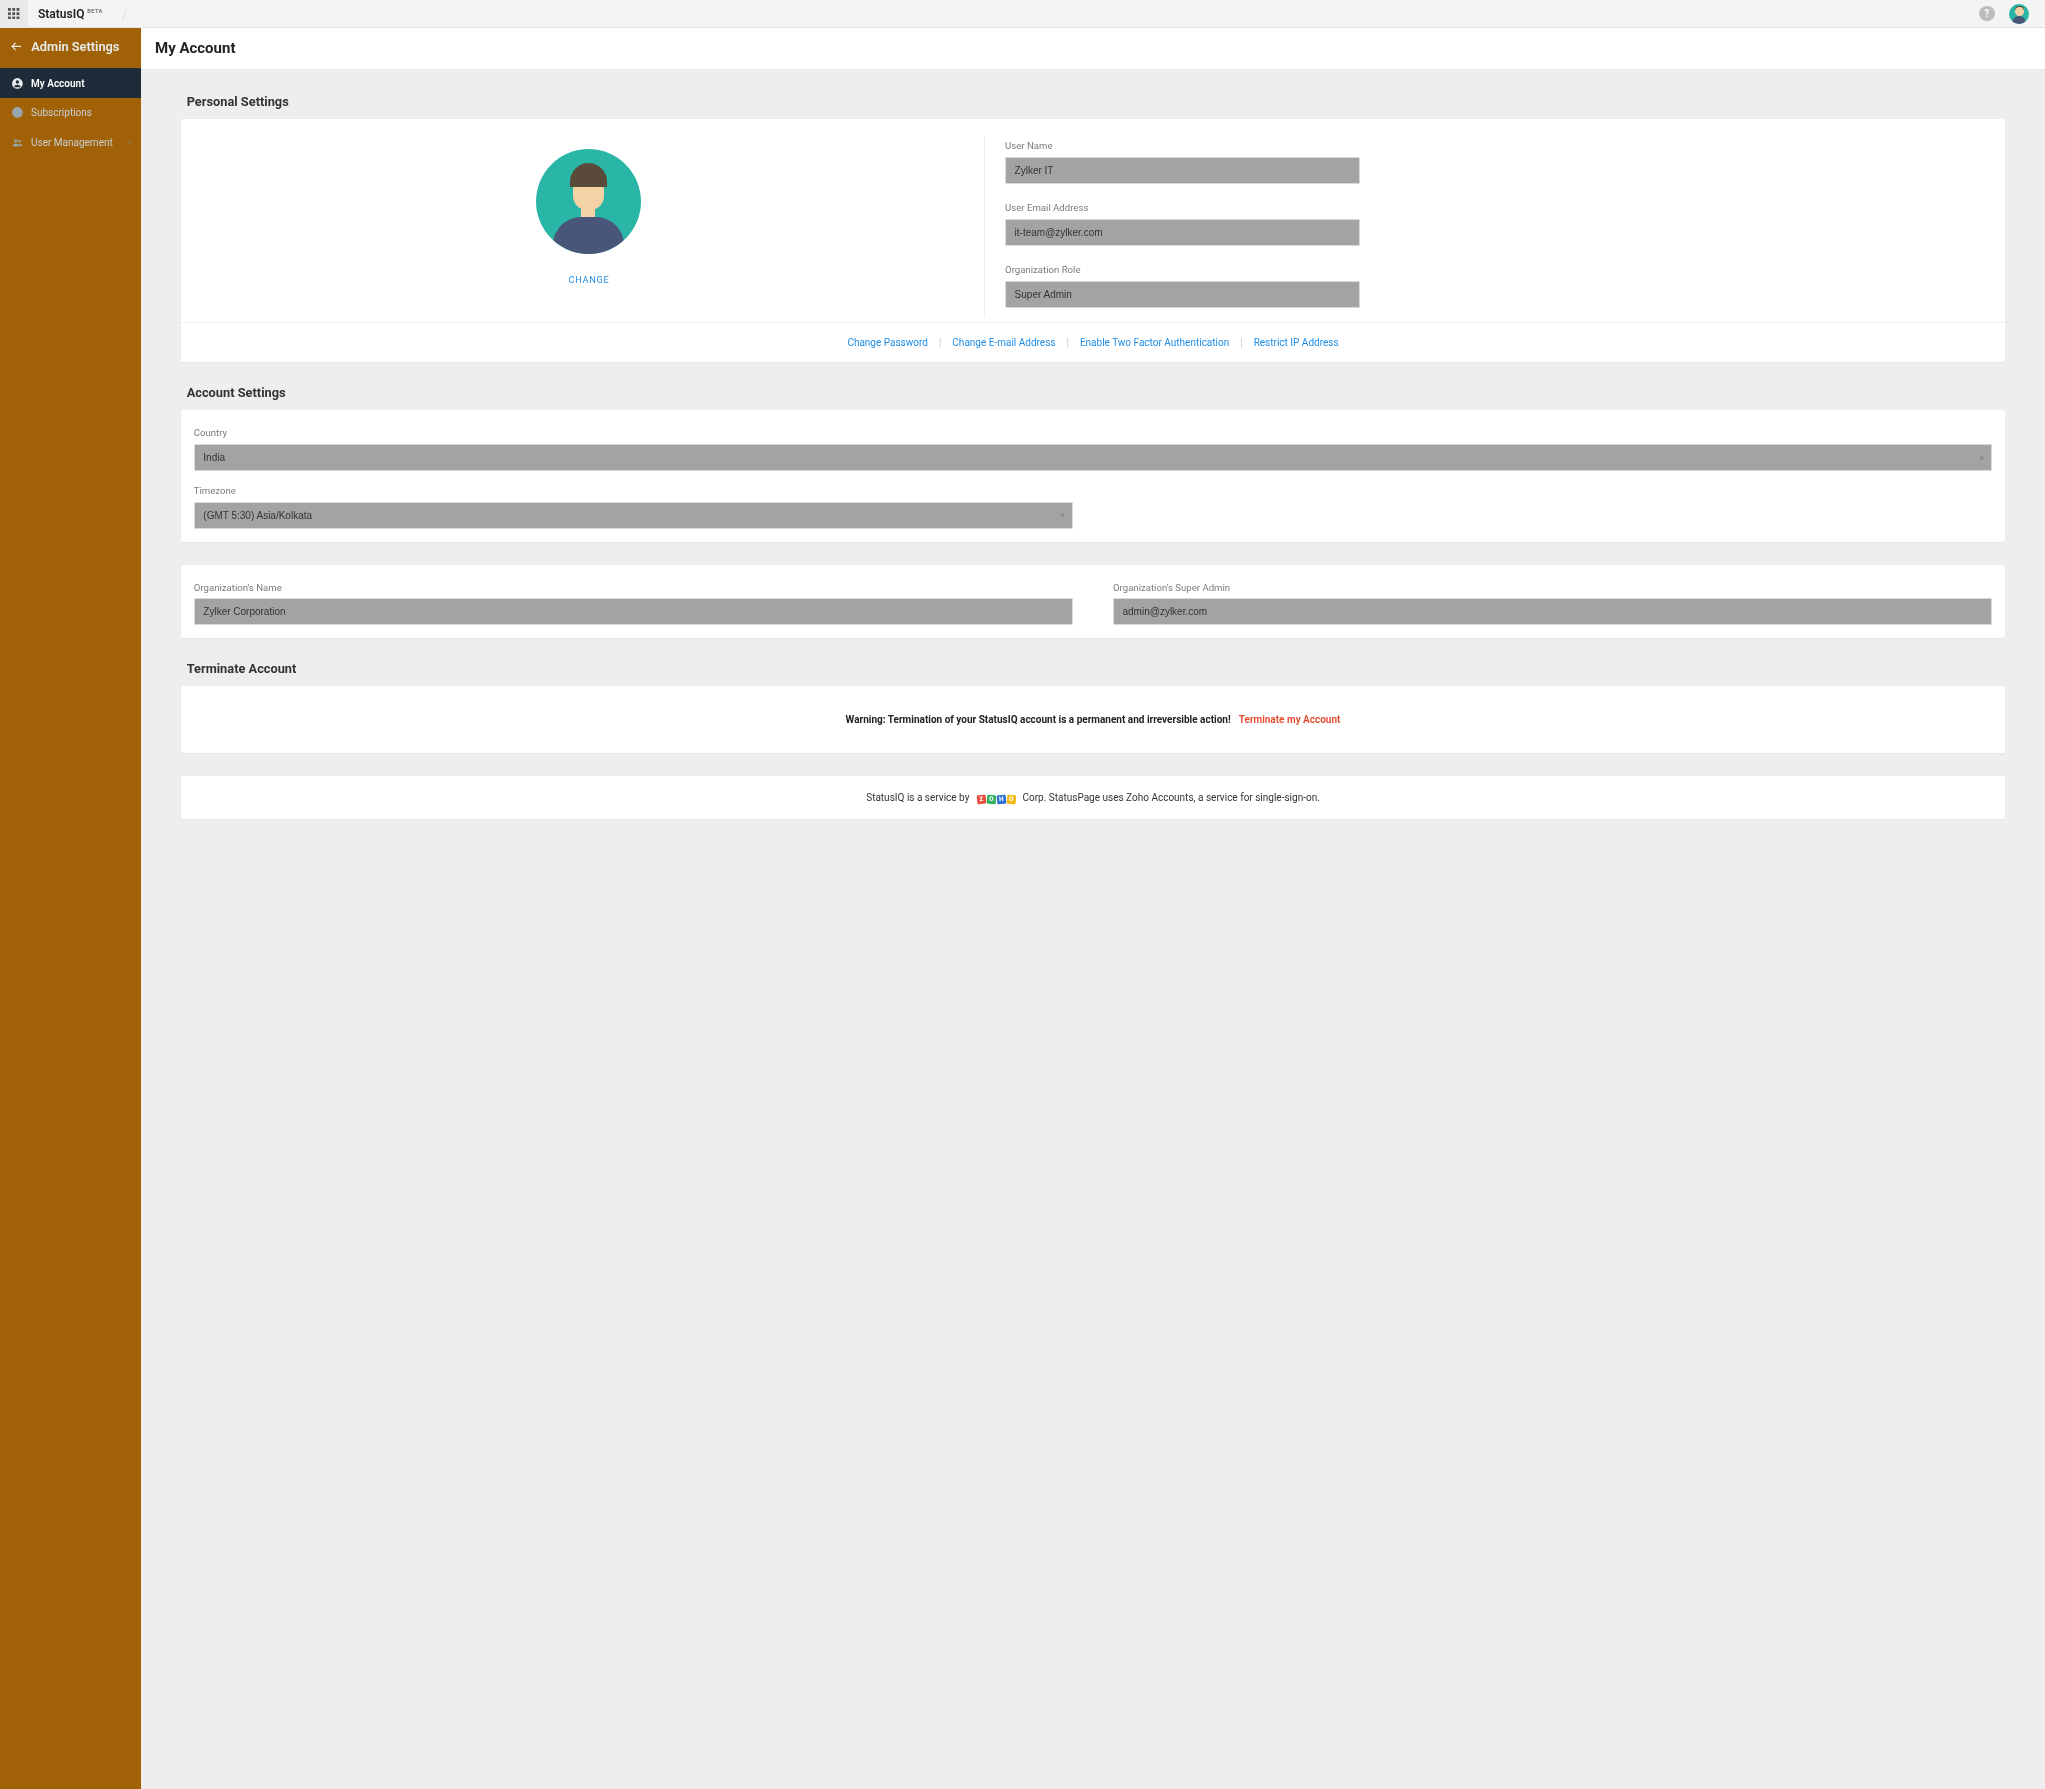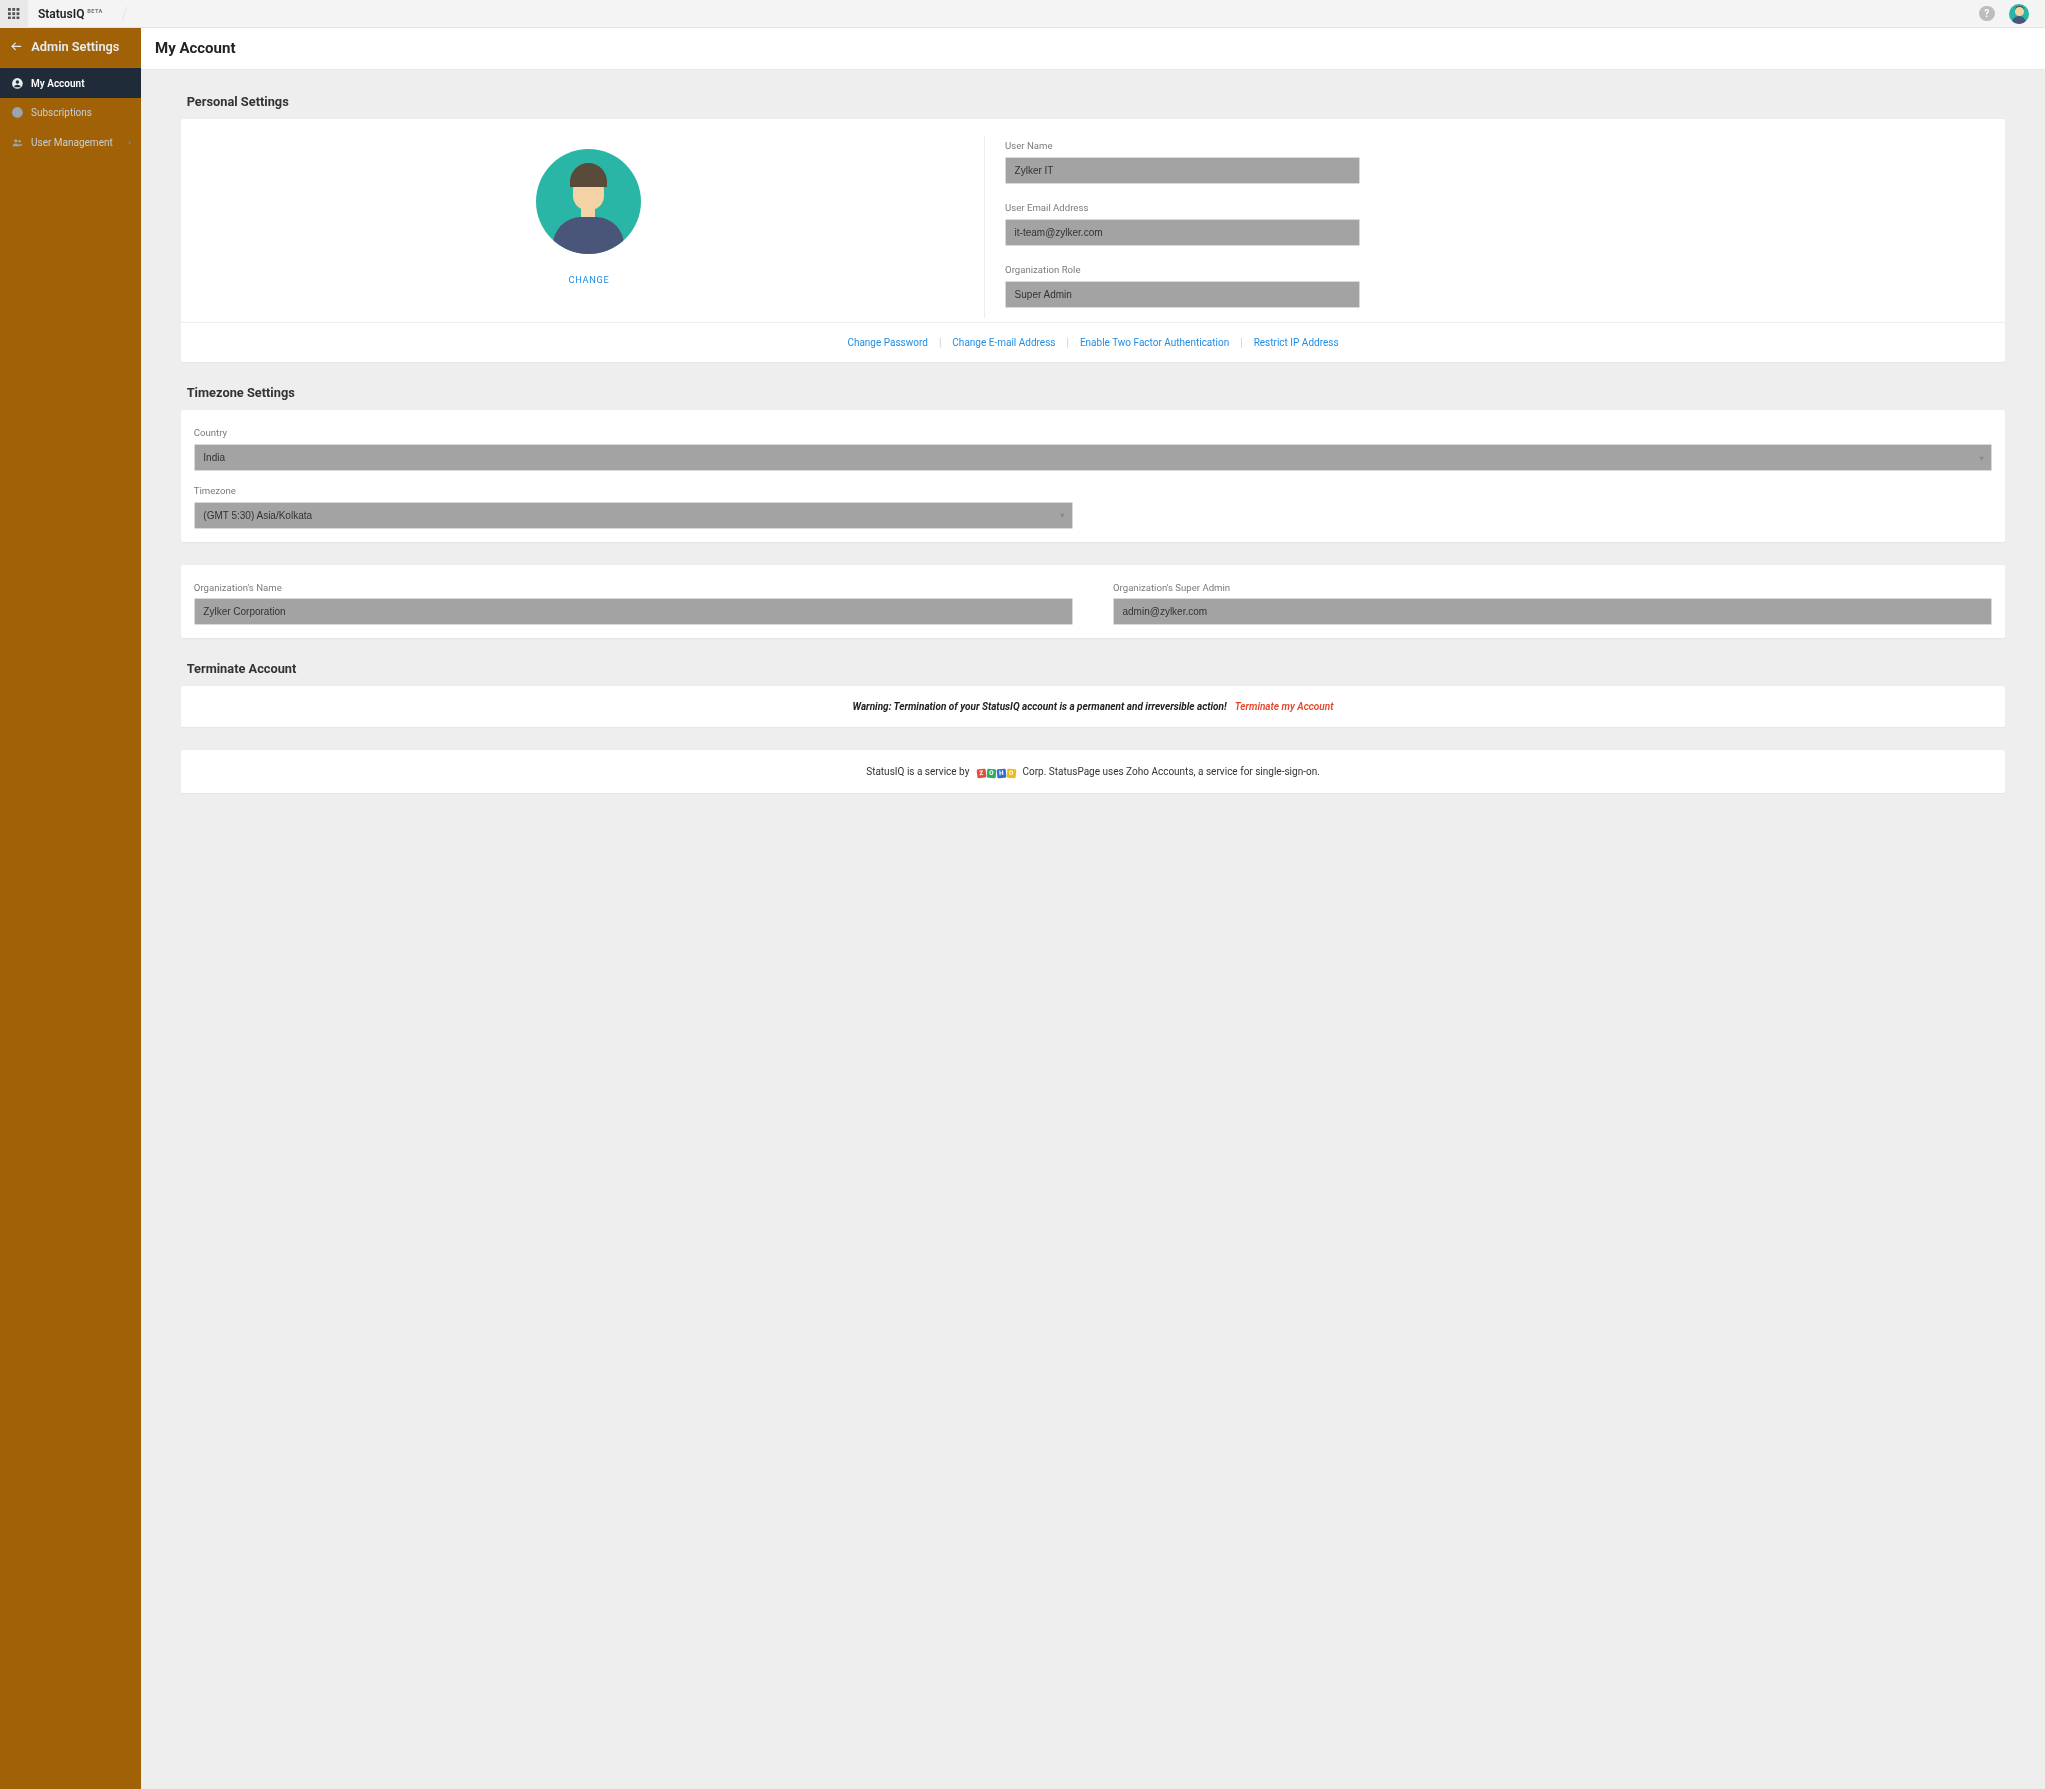--- a/index.html
+++ b/index.html
@@ -294,21 +294,21 @@
           <a>Change Password</a>
           <span class="link-sep">|</span>
           <a>Change E-mail Address</a>
           <span class="link-sep">|</span>
           <a>Enable Two Factor Authentication</a>
           <span class="link-sep">|</span>
           <a>Restrict IP Address</a>
         </div>
       </div>
 
-      <div class="section-title">Timezone Settings</div>
+      <div class="section-title">Account Settings</div>
       <div class="card">
         <div class="grid-2" style="margin-bottom:14px;">
           <div>
             <div class="field-label">Country</div>
             <div class="select-wrap">
               <input class="field-input small-input" readonly="" value="India" style="">
             </div>
           </div>
         </div>
         <div class="grid-2">
@@ -329,21 +329,21 @@
             <input class="field-input small-input" value="Zylker Corporation" style="">
           </div>
           <div>
             <div class="field-label">Organization's Super Admin</div>
             <input class="field-input small-input" value="admin@zylker.com" style="">
           </div>
         </div>
       </div>
 
       <div class="section-title">Terminate Account</div>
-      <div class="card" style="text-align:center;padding:15px;font-style:italic;">
+      <div class="card" style="text-align:center;padding:28px;">
         <span class="warn-text">Warning: Termination of your StatusIQ account is a permanent and irreversible action!</span>
         <a class="terminate-link">Terminate my Account</a>
       </div>
 
       <div class="card footer-card" style="margin-bottom:0;">
         <span>StatusIQ is a service by</span>
         <span class="zoho-logo">
           <span class="z1">Z</span><span class="z2">O</span><span class="z3">H</span><span class="z4">O</span>
         </span>
         <span>Corp. StatusPage uses Zoho Accounts, a service for single-sign-on.</span>

